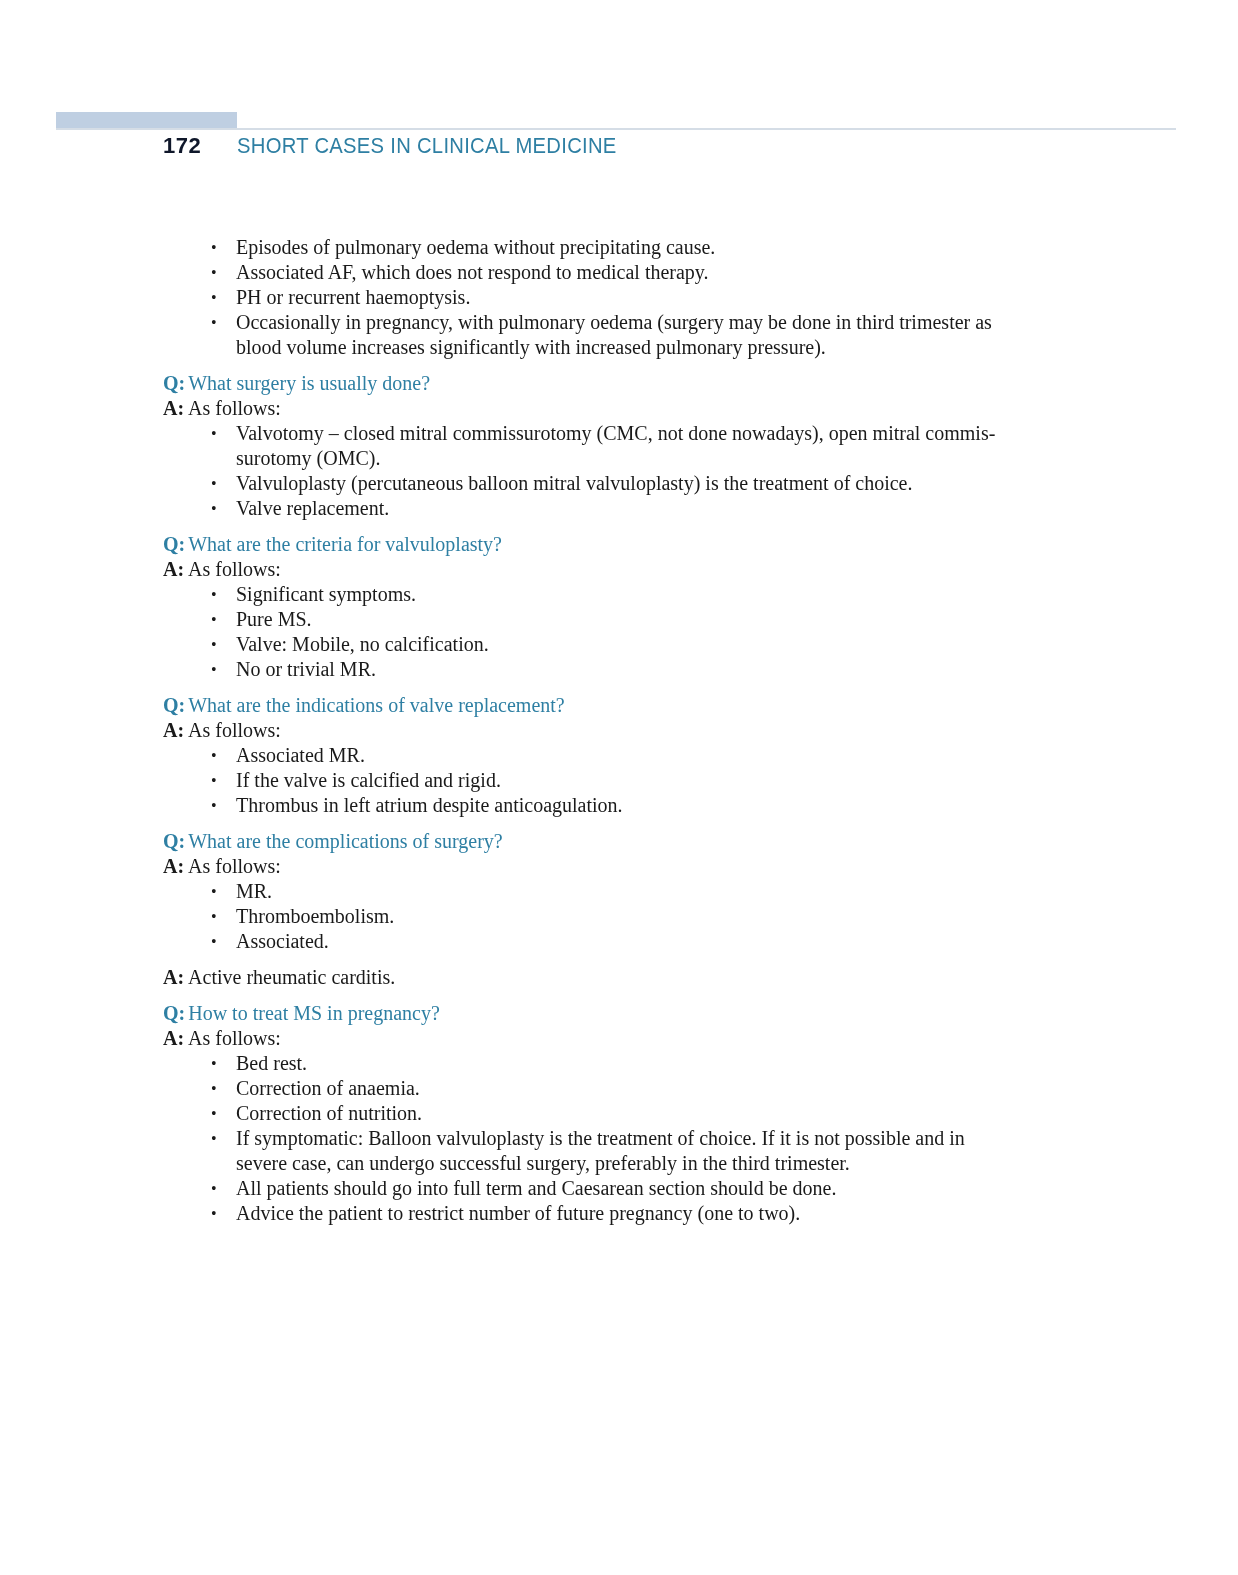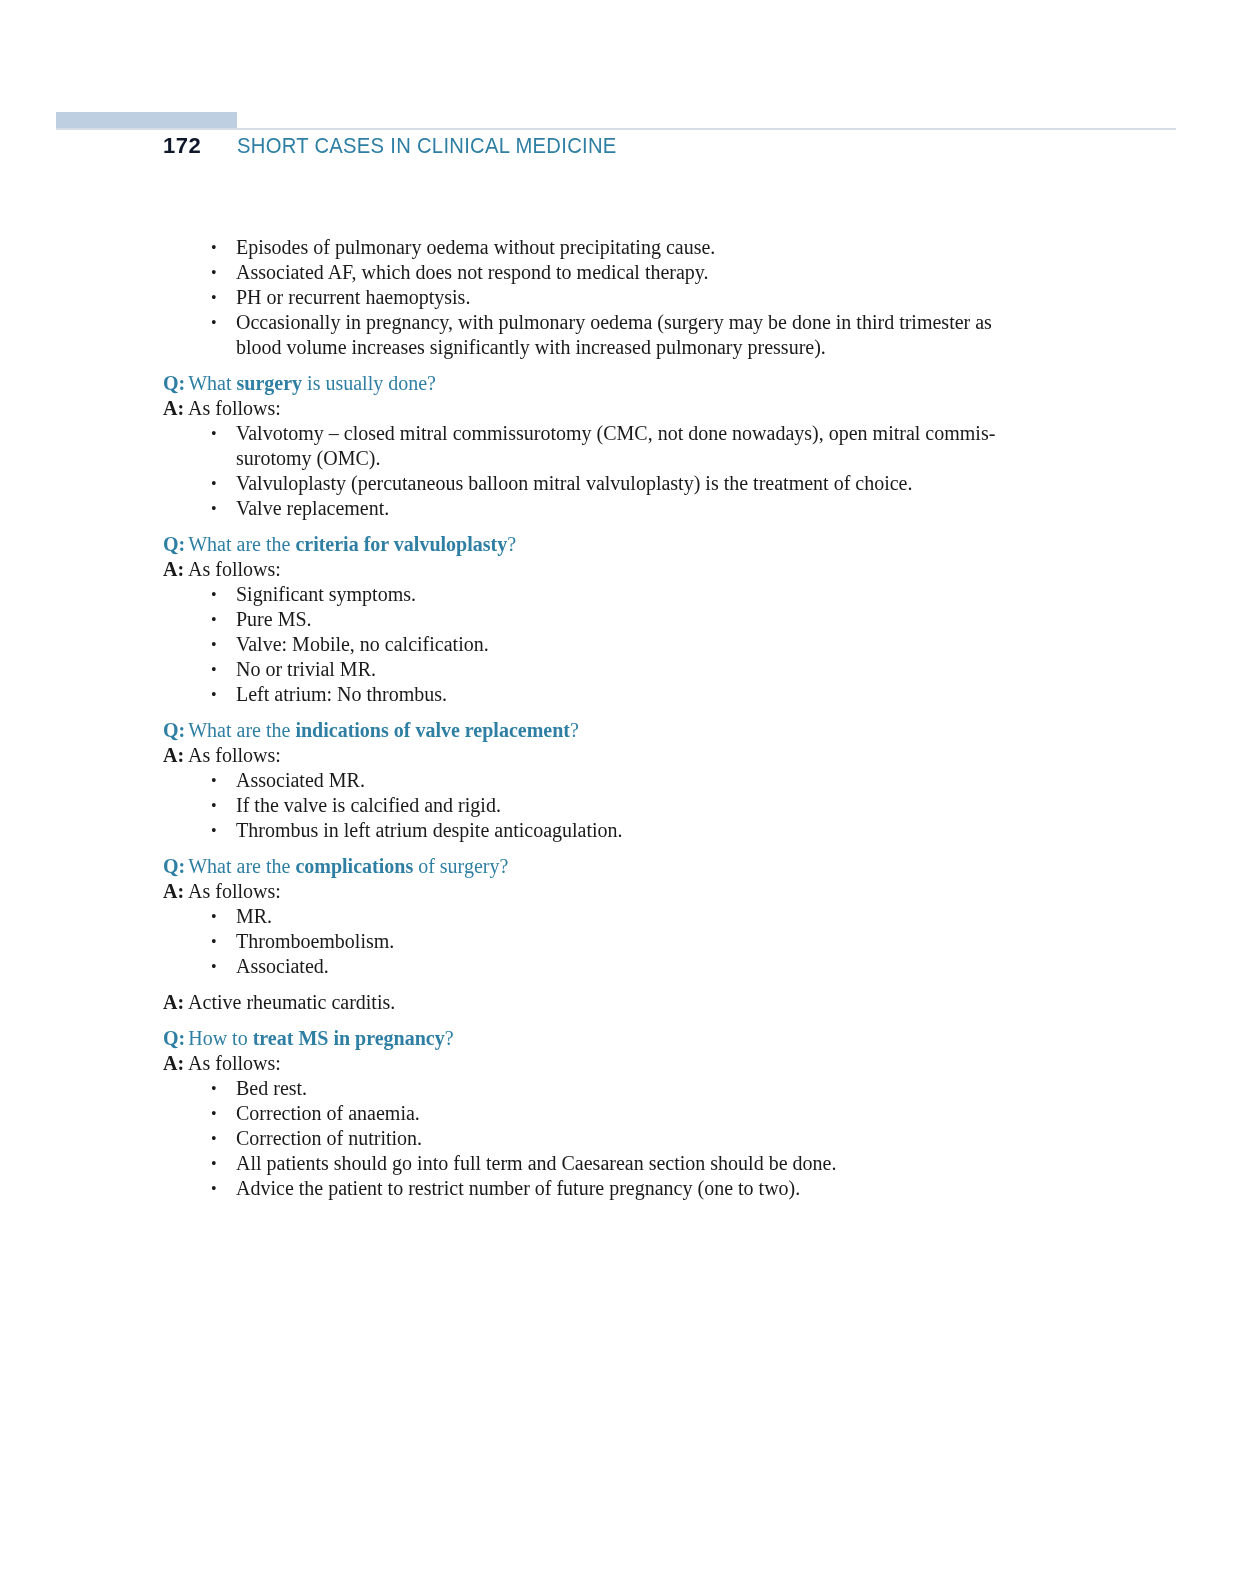--- a/index.html
+++ b/index.html
@@ -32,21 +32,21 @@
       font-size: 20px; line-height: 25px;
     }
     ul.bullets { list-style: none; margin: 0; padding: 0 0 0 49px; }
     ul.bullets li { position: relative; margin-left: 24px; }
     ul.bullets li::before {
       content: "•"; position: absolute; left: -25px; top: 0; font-size: 16px;
     }
     .qa { margin-top: 11px; }
     .q { color: #2e7fa3; }
     .q .qlabel { font-weight: bold; margin-right: 3px; }
-    .q b { font-weight: bold; }
+    .q b { font-weight: normal; }
     .a .alabel { font-weight: bold; margin-right: 4px; }
   </style>
 </head>
 <body>
 
 <div class="header-bar"></div>
 <div class="header-rule"></div>
 <div class="page-number">172</div>
 <div class="running-title">SHORT CASES IN CLINICAL MEDICINE</div>
 
@@ -69,21 +69,20 @@
   </div>
 
   <div class="qa">
     <div class="q"><span class="qlabel">Q:</span><span>What are the </span><b>criteria for valvuloplasty</b><span>?</span></div>
     <div class="a"><span class="alabel">A:</span><span>As follows:</span></div>
     <ul class="bullets">
       <li>Significant symptoms.</li>
       <li>Pure MS.</li>
       <li>Valve: Mobile, no calcification.</li>
       <li>No or trivial MR.</li>
-      <li>Left atrium: No thrombus.</li>
     </ul>
   </div>
 
   <div class="qa">
     <div class="q"><span class="qlabel">Q:</span><span>What are the </span><b>indications of valve replacement</b><span>?</span></div>
     <div class="a"><span class="alabel">A:</span><span>As follows:</span></div>
     <ul class="bullets">
       <li>Associated MR.</li>
       <li>If the valve is calcified and rigid.</li>
       <li>Thrombus in left atrium despite anticoagulation.</li>
@@ -104,17 +103,18 @@
     <div class="a"><span class="alabel">A:</span><span>Active rheumatic carditis.</span></div>
   </div>
 
   <div class="qa">
     <div class="q"><span class="qlabel">Q:</span><span>How to </span><b>treat MS in pregnancy</b><span>?</span></div>
     <div class="a"><span class="alabel">A:</span><span>As follows:</span></div>
     <ul class="bullets">
       <li>Bed rest.</li>
       <li>Correction of anaemia.</li>
       <li>Correction of nutrition.</li>
+      <li>If symptomatic: Balloon valvuloplasty is the treatment of choice. If it is not possible and in severe case, can undergo successful surgery, preferably in the third trimester.</li>
       <li>All patients should go into full term and Caesarean section should be done.</li>
       <li>Advice the patient to restrict number of future pregnancy (one to two).</li>
     </ul>
   </div>
 </div>
 
 </body></html>

